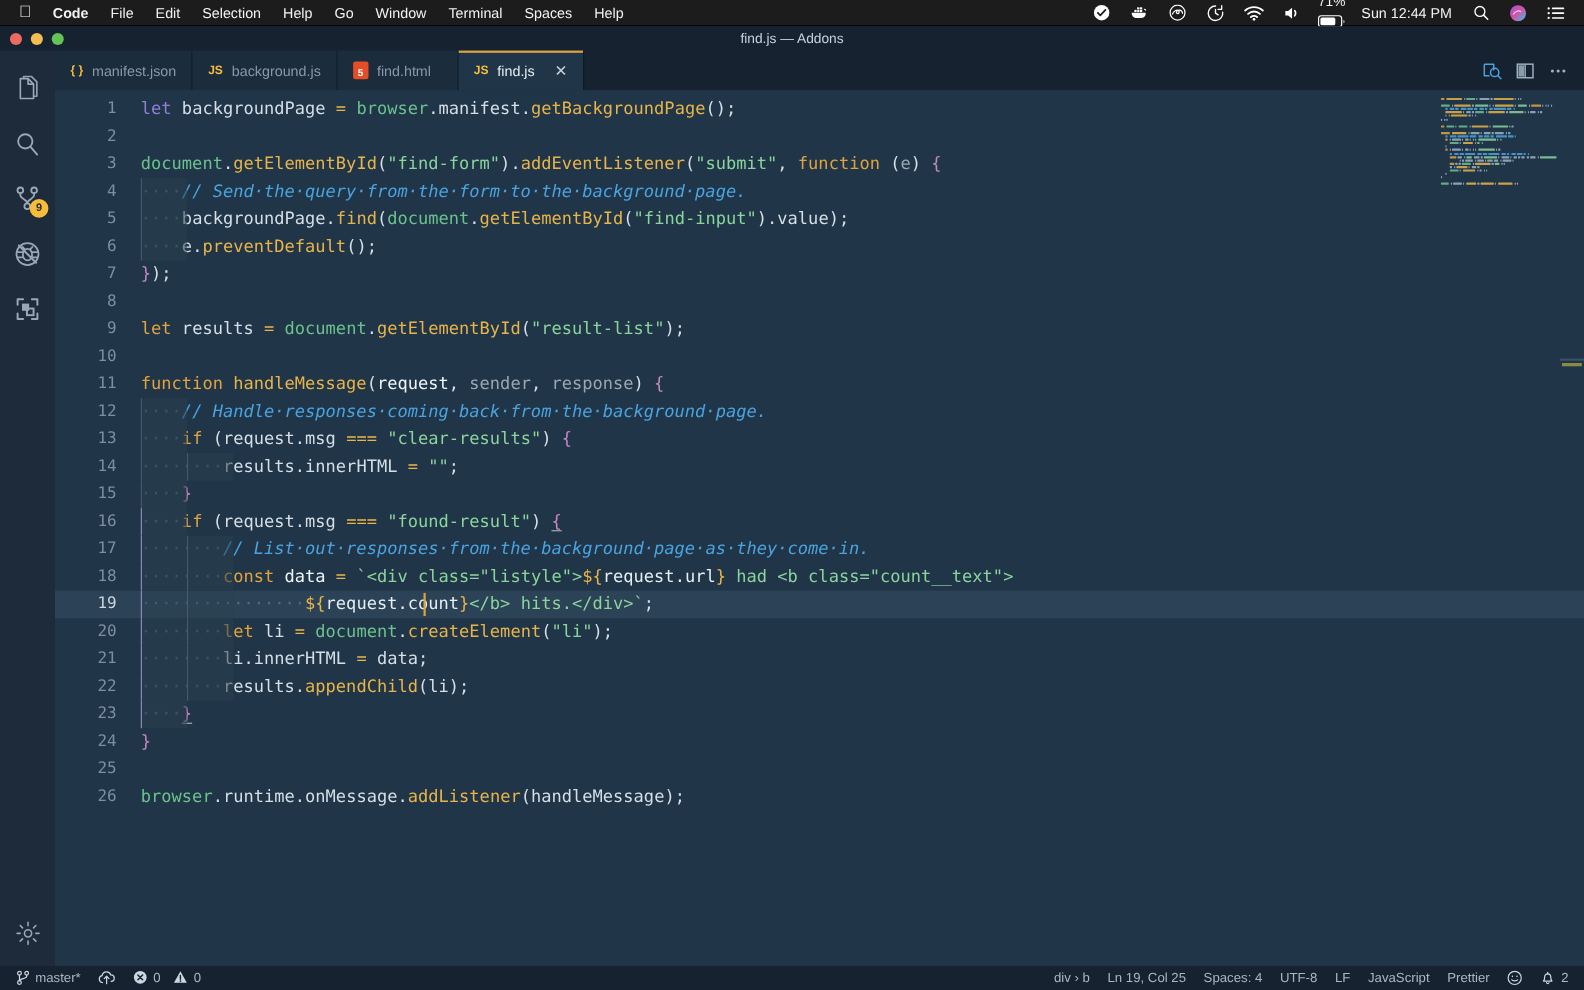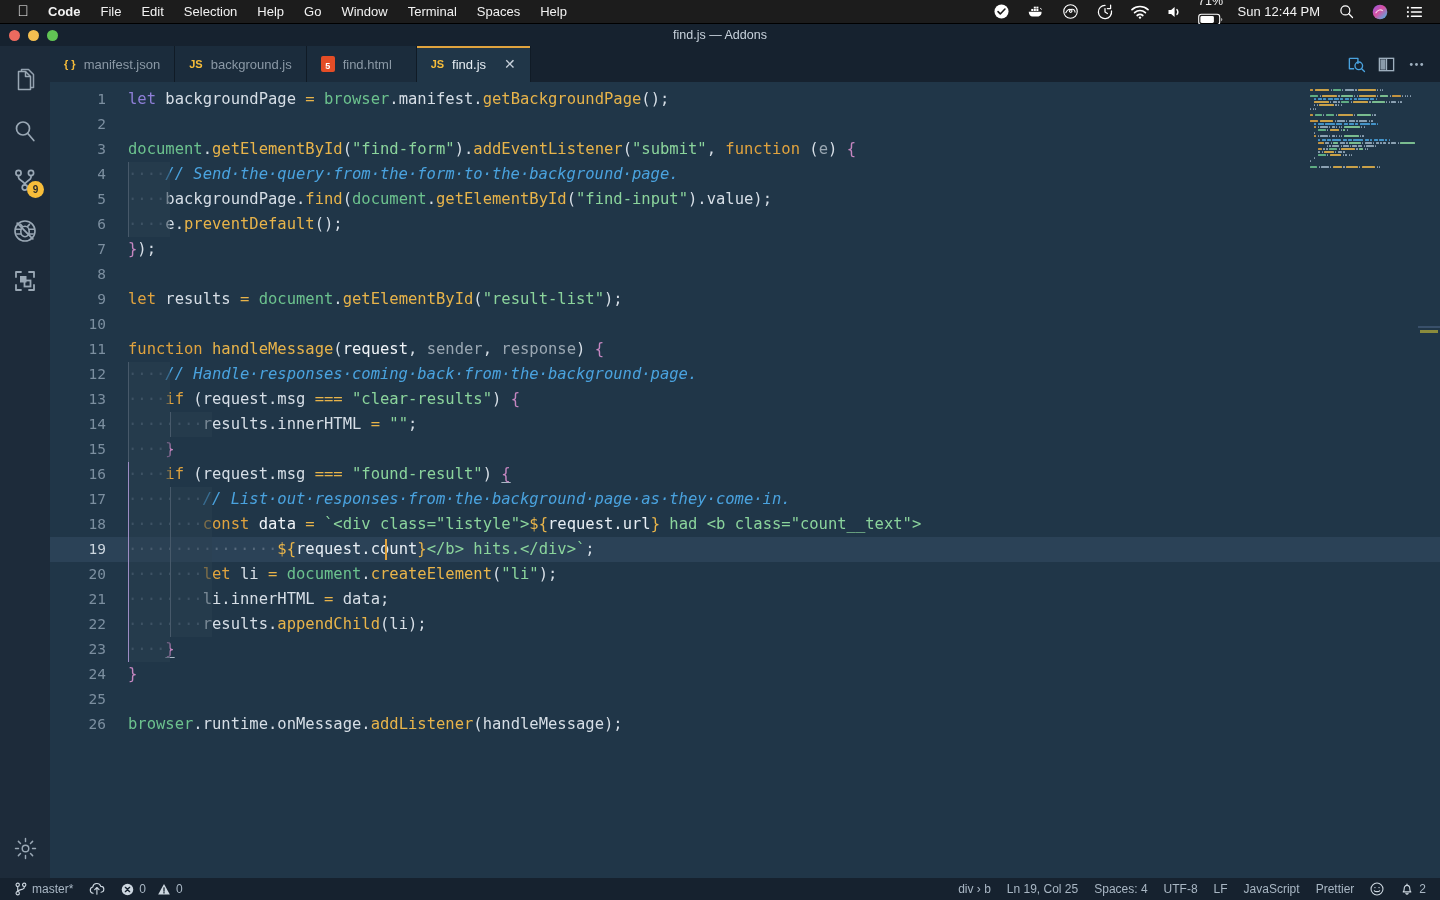--- a/index.html
+++ b/index.html
@@ -176,21 +176,21 @@
   .ov-mark { position: absolute; right: 2px; width: 18px; height: 3px; }
   .ov-top-dash { position: absolute; right: 0; width: 22px; height: 2px; background: #39506a;}
 
   
   .statusbar {
     height: 22px; background: #16222f;
     display: flex; align-items: center;
     color: #a9b7c4; font-size: 12px;
     padding: 0 6px;
   }
-  .sb-item { display: flex; align-items: flex-end; gap: 5px; padding: 0 8px; white-space: nowrap; }
+  .sb-item { display: flex; align-items: flex-start; gap: 5px; padding: 0 8px; white-space: nowrap; }
   .sb-right { margin-left: auto; display: flex; align-items: center; }
   .sb-ico { display: flex; align-items: center; }
 </style>
 </head>
 <body>
 
 <div class="menubar">
   <div class="mb-apple"></div>
   <div class="mb-item bold">Code</div>
   <div class="mb-item">File</div>

